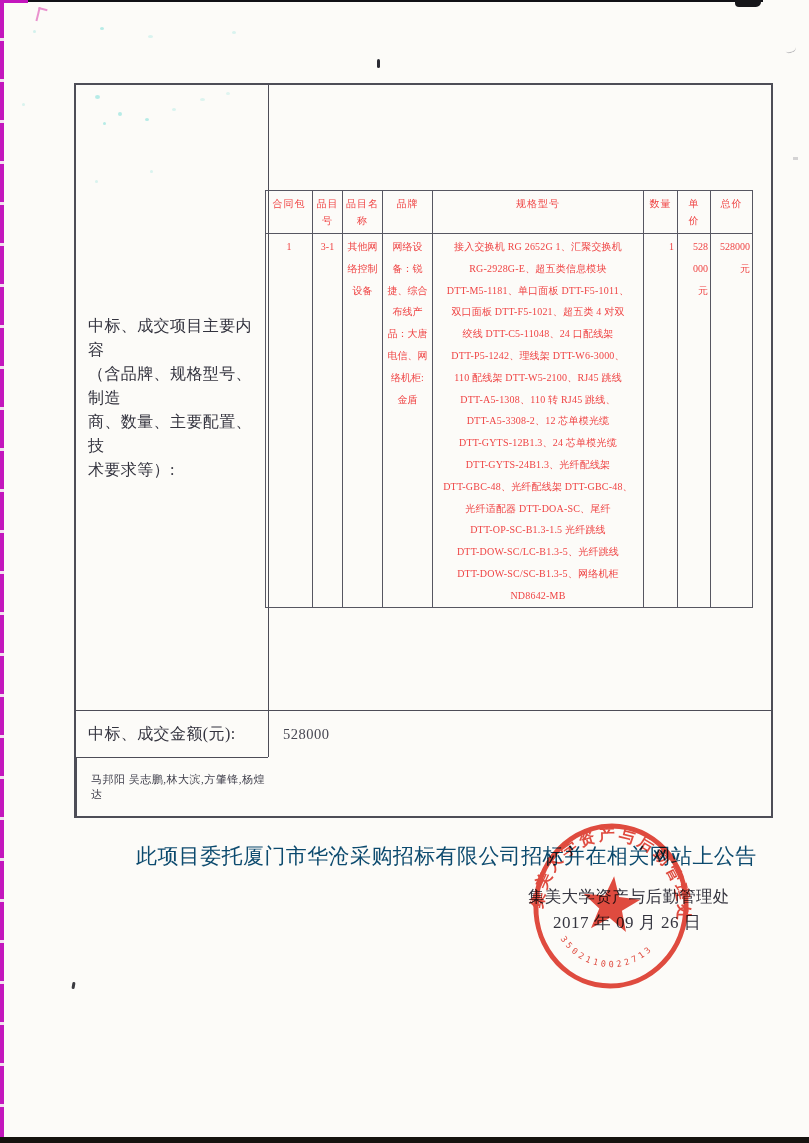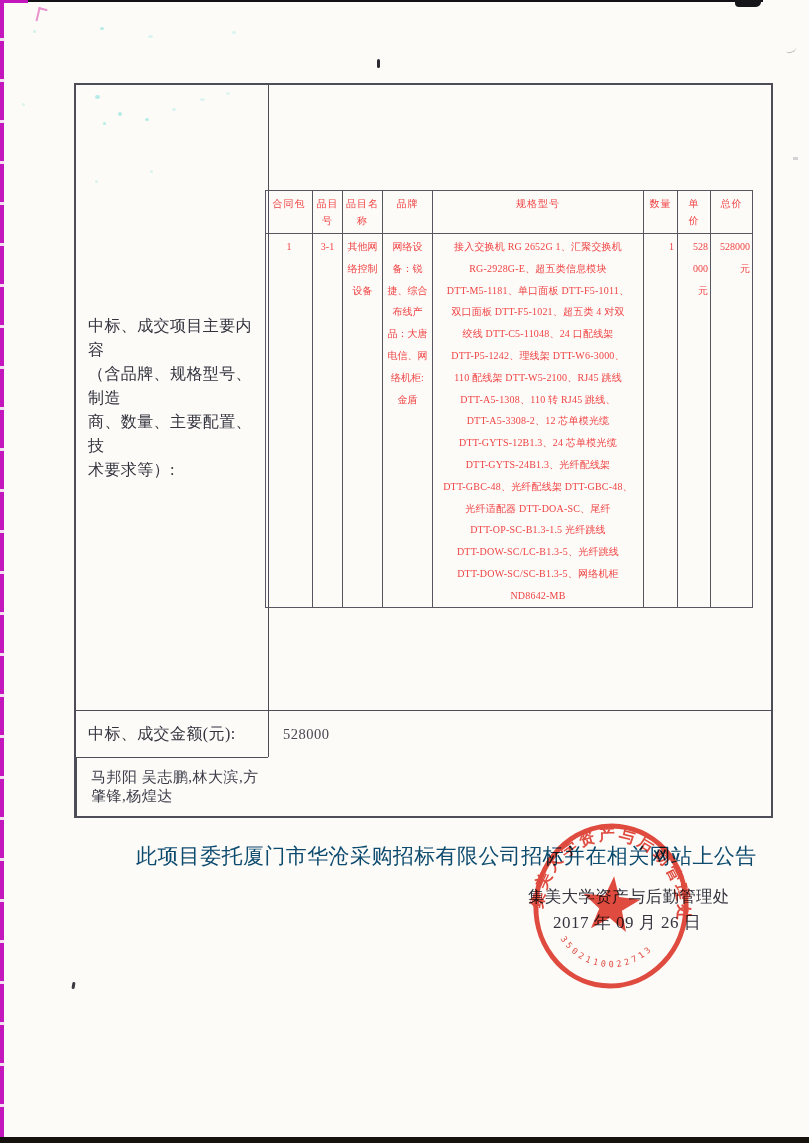--- a/index.html
+++ b/index.html
@@ -106,21 +106,21 @@
     </div>
     <div class="ocell row1"></div>
 
     <div class="ocell col1 label-cell">
       <div class="label-text">中标、成交金额(元):</div>
     </div>
     <div class="ocell value-cell">
       <span>528000</span>
     </div>
 
-    <div class="ocell value-cell" style="font-size:15px;color:#3d3d49;">
+    <div class="ocell value-cell" style="font-size:11px;color:#3d3d49;">
       <span>马邦阳 吴志鹏,林大滨,方肇锋,杨煌达</span>
     </div>
   </div>
 
   <table class="items">
     <colgroup>
       <col style="width:47px">
         <col style="width:30px">
         <col style="width:40px">
         <col style="width:50px">

